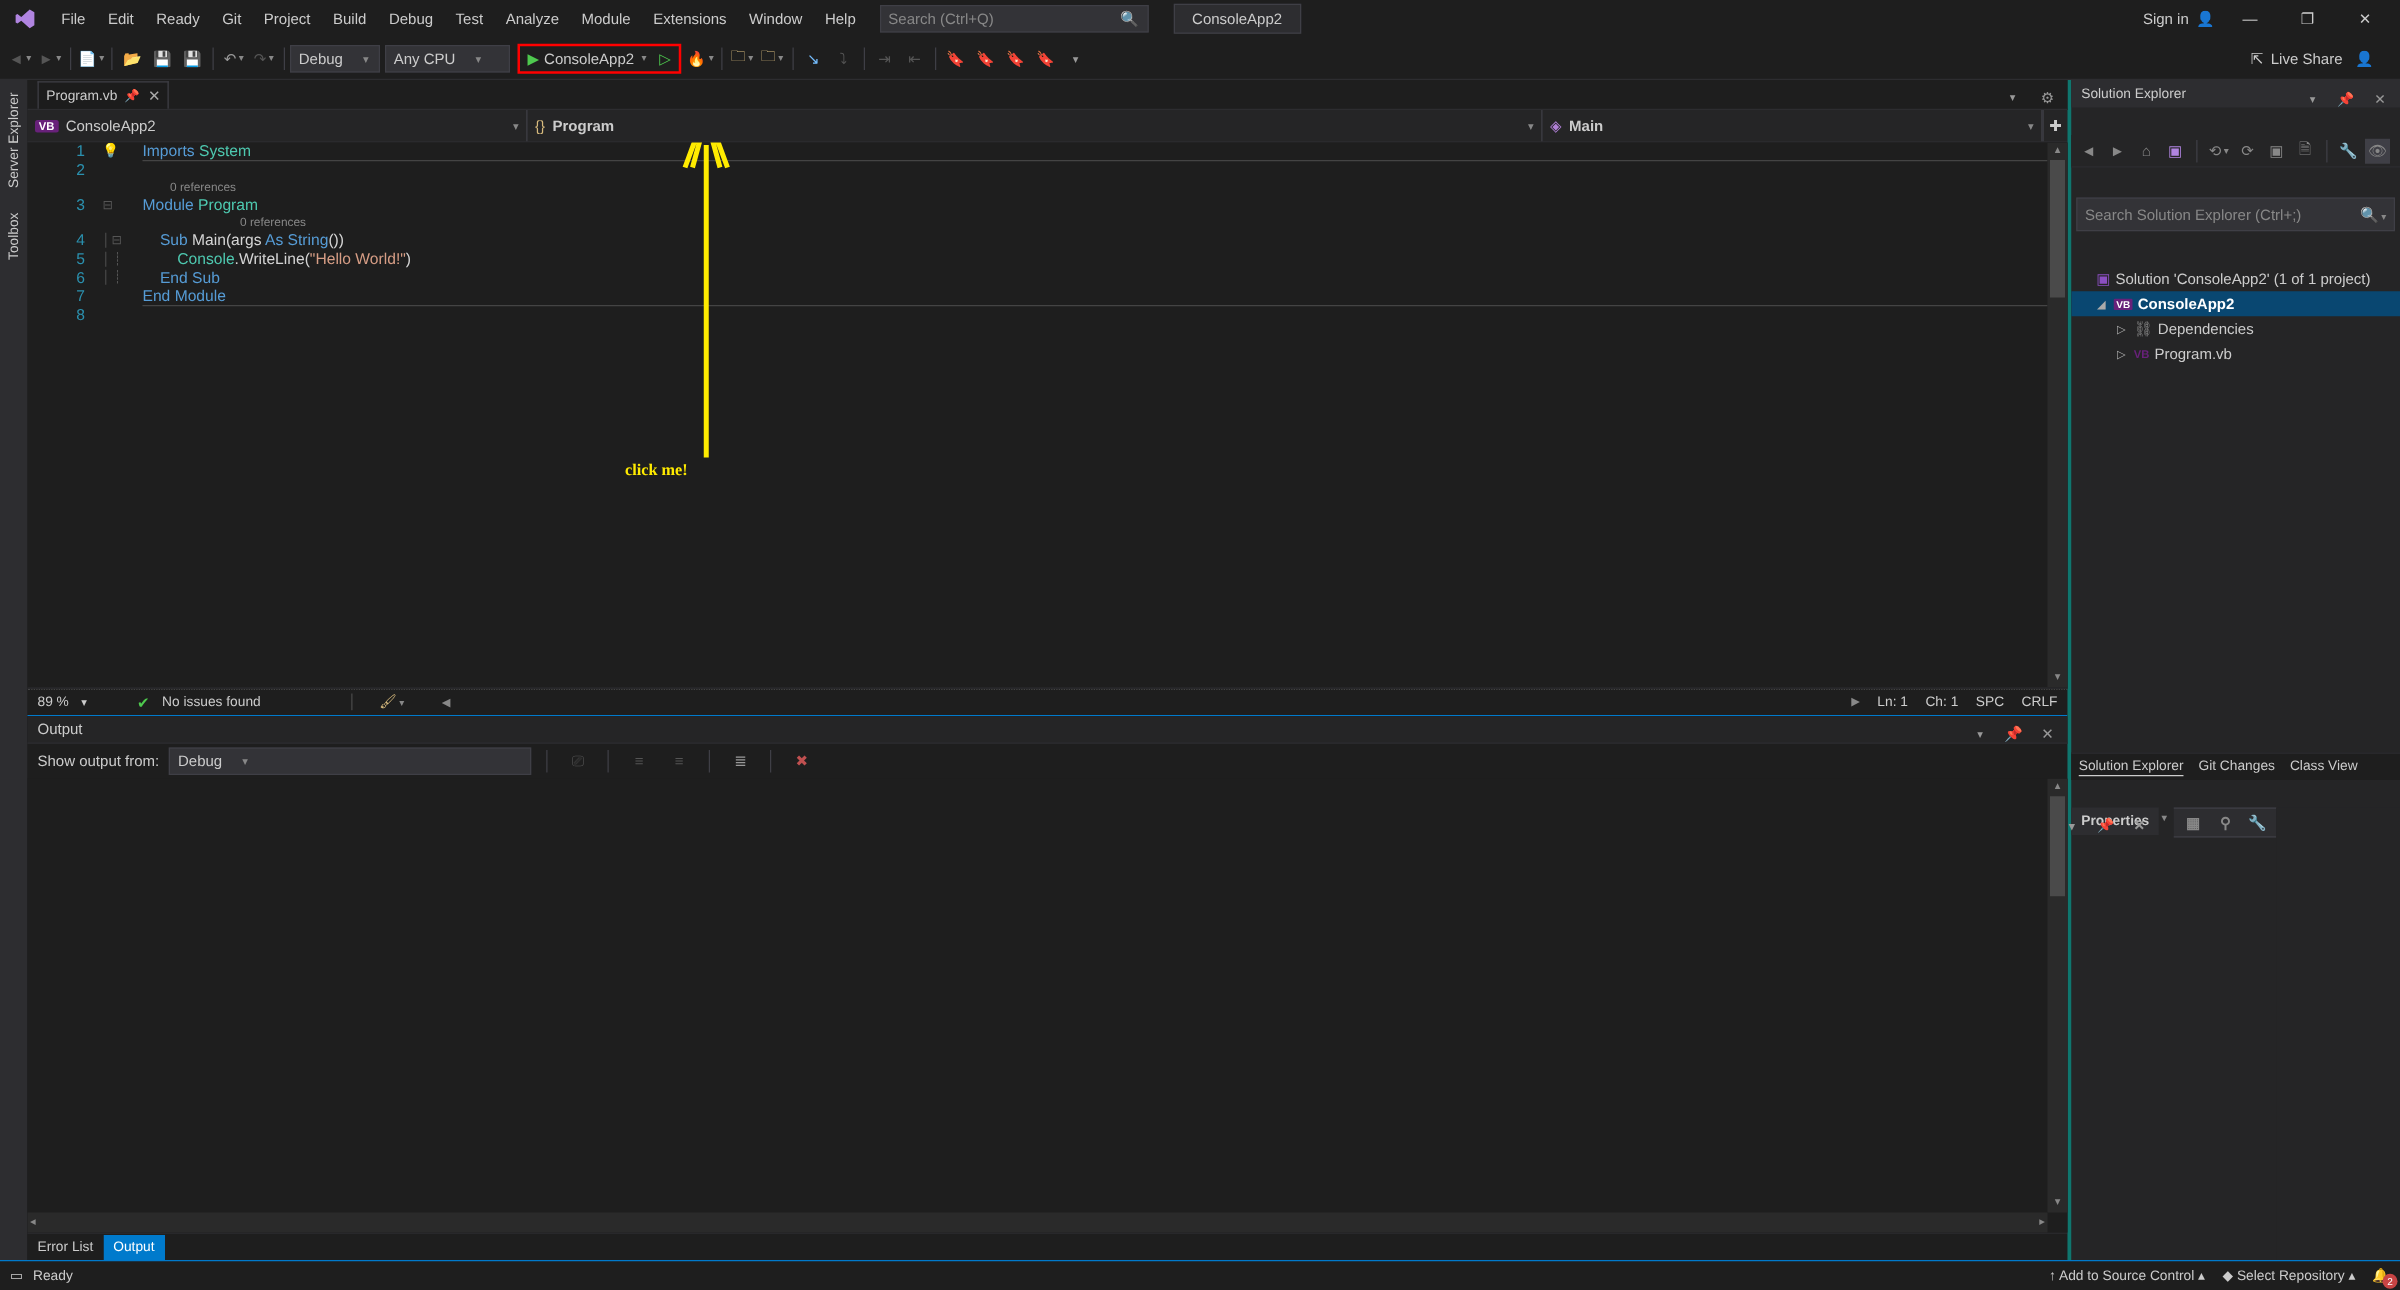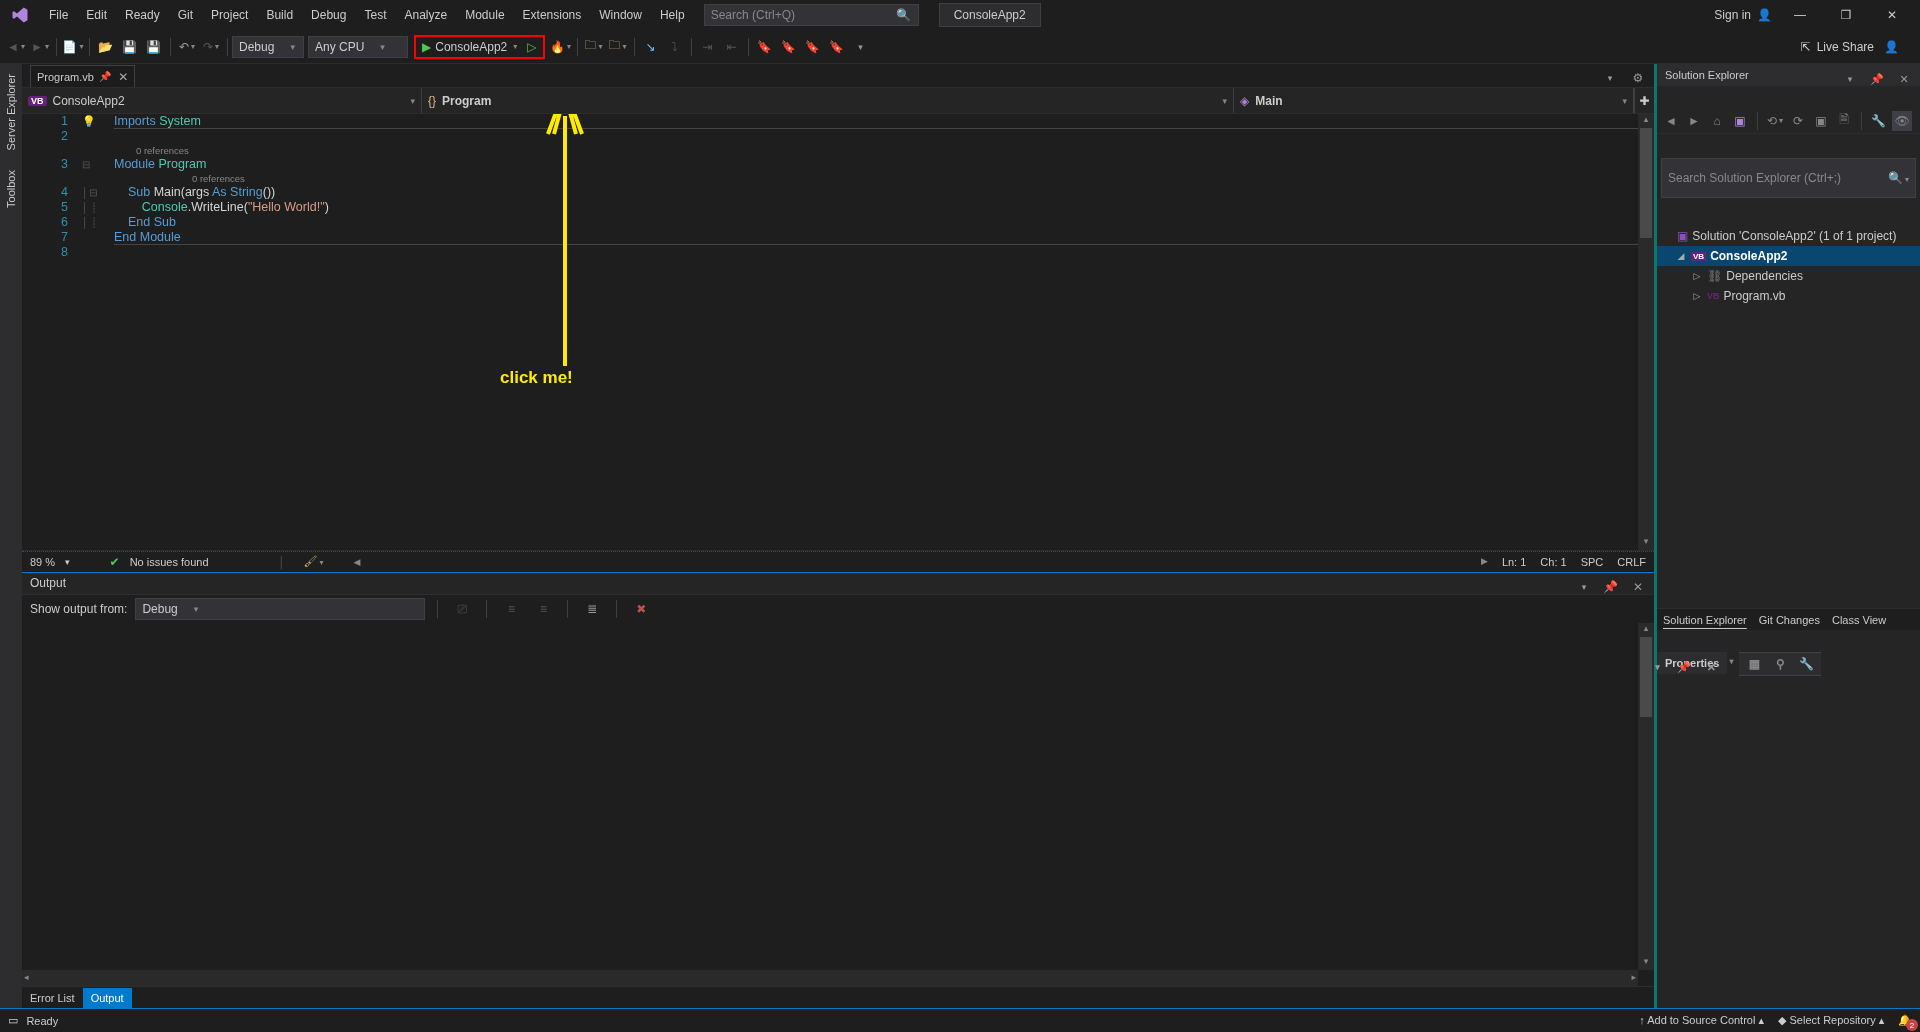--- a/index.html
+++ b/index.html
@@ -66,21 +66,21 @@
 .refs { height:13px; font-family:"Segoe UI"; font-size:9.5px; color:#888; padding-left:0; line-height:13px; }
 .code-body { position:absolute; left:0; top:0; right:16px; }
 .code-hr { position:absolute; left:92px; right:16px; height:1px; background:#444; }
 .v-scroll { position:absolute; right:0; top:0; bottom:0; width:16px; background:#2a2a2a; }
 .v-scroll .thumb { position:absolute; left:2px; right:2px; top:14px; height:110px; background:#4a4a4a; }
 .v-scroll .up,.v-scroll .down{position:absolute;left:0;right:0;height:14px;color:#888;text-align:center;font-size:9px;}
 .v-scroll .up{top:0}.v-scroll .down{bottom:0}
 
 
 .arrow-ann { position:absolute; pointer-events:none; z-index:50; }
-.arrow-label { position:absolute; color:#ffeb00; font-weight:bold; font-size:17px; font-family:Liberation Sans, sans-serif; }
+.arrow-label { position:absolute; color:#ffeb00; font-weight:bold; font-size:13px; font-family:Liberation Serif, serif; }
 
 
 .ed-status { height:22px; background:#1e1e1e; border-top:1px dotted #444; border-bottom:1px solid #007acc; display:flex; align-items:center; padding:0 8px; color:#ccc; font-size:11px; gap:10px; }
 .ed-status .right { margin-left:auto; display:flex; gap:14px; }
 .ok { color:#4ec94e; font-size:12px; }
 
 
 .output-panel { background:#1e1e1e; display:flex; flex-direction:column; }
 .out-title { height:22px; background:#252526; border-bottom:1px solid #2d2d30; display:flex; align-items:center; padding:0 8px; position:relative; }
 .out-title-right { position:absolute; right:4px; top:2px; display:flex; gap:3px; }
@@ -92,21 +92,21 @@
 .ob-tab { height:20px; padding:0 8px; display:flex; align-items:center; color:#ccc; font-size:11px; cursor:pointer; }
 .ob-tab.active { background:#007acc; color:#fff; }
 
 
 .right-col { width:266px; background:#252526; display:flex; flex-direction:column; border-left:3px solid #0f766e;gap:22px; }
 .panel-head { height:22px; background:#2d2d30; display:flex; align-items:center; padding:0 8px; color:#ccc; font-size:11px; position:relative; }
 .panel-head-right { position:absolute; right:4px; top:3px; display:flex; gap:3px; }
 .se-tools { height:26px; background:#252526; border-bottom:1px solid #2d2d30; display:flex; align-items:center; padding:0 4px; gap:3px; }
 .se-tools .ico { width:20px; height:20px; display:flex; align-items:center; justify-content:center; color:#888; cursor:pointer; font-size:12px; }
 .se-tools .ico.sel { background:#3f3f46; }
-.se-search { height:40px; background:#333337; border:1px solid #3f3f46; margin:2px 4px; display:flex; align-items:center; padding:0 6px; color:#888;justify-content:flex-end; }
+.se-search { height:27px; background:#333337; border:1px solid #3f3f46; margin:2px 4px; display:flex; align-items:center; padding:0 6px; color:#888;justify-content:flex-end; }
 .se-search .si{margin-left:auto}
 .tree { flex:1; padding:4px 0; font-size:12px; overflow:auto; }
 .tree-row { display:flex; align-items:center; height:20px; padding:0 4px; gap:4px; cursor:pointer; }
 .tree-row.selected { background:#094771; color:#fff; }
 .tree-row .exp { width:12px; text-align:center; color:#aaa; font-size:9px; }
 .tree-row .ind { display:inline-block; }
 .sln-ico { color:#8b4fc1; }
 .prj-ico { background:#68217a; color:#fff; font-size:8px; padding:0 2px; border-radius:1px; font-weight:bold; }
 .dep-ico { color:#888; }
 .file-ico { color:#68217a; font-size:9px; font-weight:bold; }

